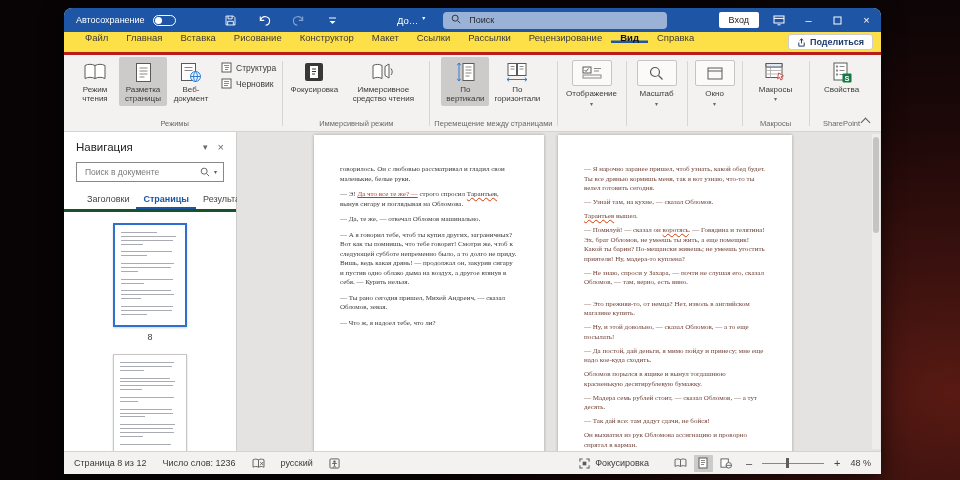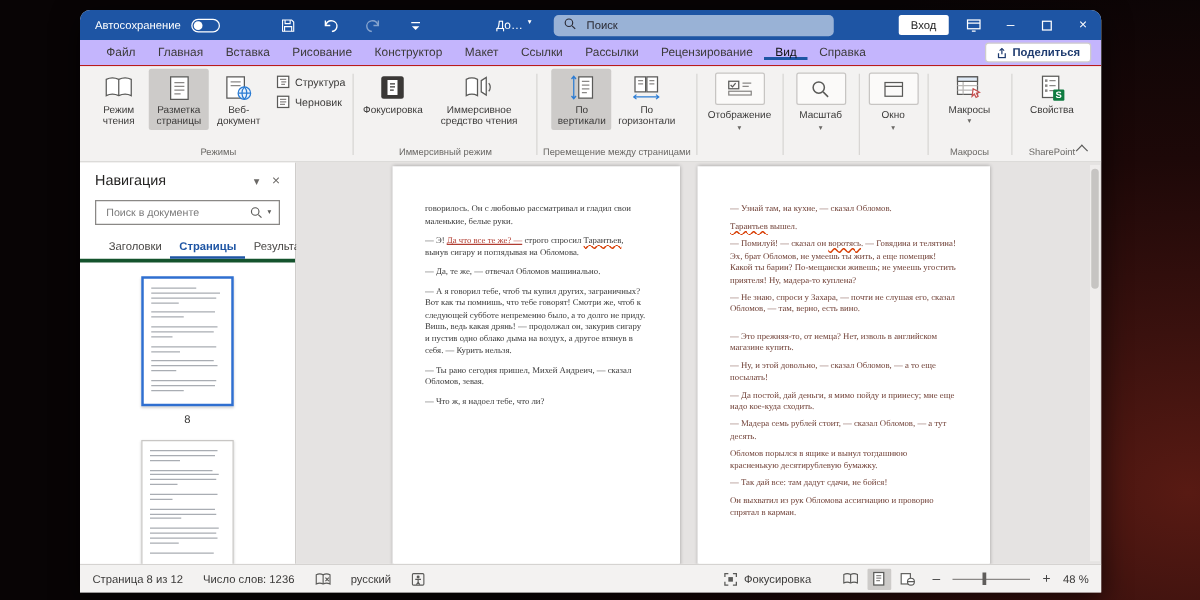--- a/index.html
+++ b/index.html
@@ -20,23 +20,23 @@
   .caret{font-size:6px;line-height:1;}
   .doc-name{margin-left:auto;display:flex;align-items:flex-start;gap:4px;font-size:9.5px;white-space:nowrap;}
   .search-box{margin-left:18px;margin-right:auto;width:208px;height:17px;border-radius:4px;background:rgba(255,255,255,.55);
     display:flex;align-items:center;gap:6px;padding:0 8px;color:#1c1c1c;}
   .search-box input{border:none;outline:none;background:transparent;font-size:9px;color:#1c1c1c;width:100%;font-family:inherit;}
   .search-box input::placeholder{color:#2a2a33;}
   .signin{background:#fff;color:#1b1b1b;font-size:9px;padding:3px 10px;border-radius:2px;margin-right:6px;}
   .win-btn{width:29px;height:24px;display:flex;align-items:center;justify-content:center;color:#fff;font-size:11px;}
 
   
-  .tabrow{height:20px;background:#c4b5fd;display:flex;align-items:center;padding:0 8px 0 12px;font-size:9.5px;color:#3b3a39;flex:0 0 auto;border-bottom:1px solid #b91c1c;}
+  .tabrow{height:20px;background:#fde047;display:flex;align-items:flex-start;padding:0 8px 0 12px;font-size:9.5px;color:#3b3a39;flex:0 0 auto;border-bottom:3px solid #b91c1c;}
   .tab{padding:0 9px;display:flex;align-items:center;white-space:nowrap;}
-  .tab.active{color:#121212;font-weight:normal;box-shadow:inset 0 -2.5px 0 #1E55A4;}
+  .tab.active{color:#121212;font-weight:bold;box-shadow:inset 0 -2.5px 0 #1E55A4;}
   .share-btn{margin-left:auto;align-self:center;display:flex;align-items:center;gap:4px;border:1px solid #cfcdcb;background:#fff;
     padding:2px 8px;border-radius:3px;color:#1d3a6e;font-weight:bold;font-size:9px;white-space:nowrap;}
 
   
   .ribbon{height:74px;background:#f3f2f1;border-bottom:1px solid #d5d3d1;display:flex;align-items:stretch;padding:2px 0 0 4px;position:relative;flex:0 0 auto;}
   .rgroup{display:flex;flex-direction:column;padding:0 3px;}
   .rgroup-top{flex:1;display:flex;align-items:flex-start;}
   .rgroup-label{font-size:7.5px;color:#6b6966;text-align:center;padding:1px 0 3px;white-space:nowrap;}
   .rdivider{width:1px;background:#d8d6d4;margin:4px 1px 5px;}
   .big-btn{display:flex;flex-direction:column;align-items:center;width:48px;padding:3px 0 2px;border-radius:2px;
@@ -478,29 +478,30 @@
               <p><span>говорилось. Он с любовью рассматривал и гладил свои маленькие, белые руки.</span></p>
               <p><span>— Э! </span><span class="seg-ins">Да что все те же? —</span><span> строго спросил </span><span class="seg-sp">Тарантьев</span><span>, вынув сигару и поглядывая на Обломова.</span></p>
               <p><span>— Да, те же, — отвечал Обломов машинально.</span></p>
               <p><span>— А я говорил тебе, чтоб ты купил других, заграничных? Вот как ты помнишь, что тебе говорят! Смотри же, чтоб к следующей субботе непременно было, а то долго не приду. Вишь, ведь какая дрянь! — продолжал он, закурив сигару и пустив одно облако дыма на воздух, а другое втянув в себя. — Курить нельзя.</span></p>
               <p><span>— Ты рано сегодня пришел, Михей Андреич, — сказал Обломов, зевая.</span></p>
               <p><span>— Что ж, я надоел тебе, что ли?</span></p>
             </div>
         </div>
         <div class="page page-right">
           <div class="page-inner" id="page-right-content">
+              <p><span>— Я нарочно заранее пришел, чтоб узнать, какой обед будет. Ты все дрянью кормишь меня, так я вот узнаю, что-то ты велел готовить сегодня.</span></p>
               <p><span>— Узнай там, на кухне, — сказал Обломов.</span></p>
               <p><span class="seg-sp">Тарантьев</span><span> вышел.</span></p>
               <p><span>— Помилуй! — сказал он </span><span class="seg-sp">воротясь</span><span>. — Говядина и телятина! Эх, брат Обломов, не умеешь ты жить, а еще помещик! Какой ты барин? По-мещански живешь; не умеешь угостить приятеля! Ну, мадера-то куплена?</span></p>
               <p><span>— Не знаю, спроси у Захара, — почти не слушая его, сказал Обломов, — там, верно, есть вино.</span></p>
               <p class="para-gap"><span>— Это прежняя-то, от немца? Нет, изволь в английском магазине купить.</span></p>
               <p><span>— Ну, и этой довольно, — сказал Обломов, — а то еще посылать!</span></p>
               <p><span>— Да постой, дай деньги, я мимо пойду и принесу; мне еще надо кое-куда сходить.</span></p>
+              <p><span>Обломов порылся в ящике и вынул тогдашнюю красненькую десятирублевую бумажку.</span></p>
               <p><span>— Мадера семь рублей стоит, — сказал Обломов, — а тут десять.</span></p>
-              <p><span>Обломов порылся в ящике и вынул тогдашнюю красненькую десятирублевую бумажку.</span></p>
               <p><span>— Так дай все: там дадут сдачи, не бойся!</span></p>
               <p><span>Он выхватил из рук Обломова ассигнацию и проворно спрятал в карман.</span></p>
             </div>
         </div>
         <div class="vscroll">
           <span class="vthumb"></span>
         </div>
       </div>
     </div>
 

